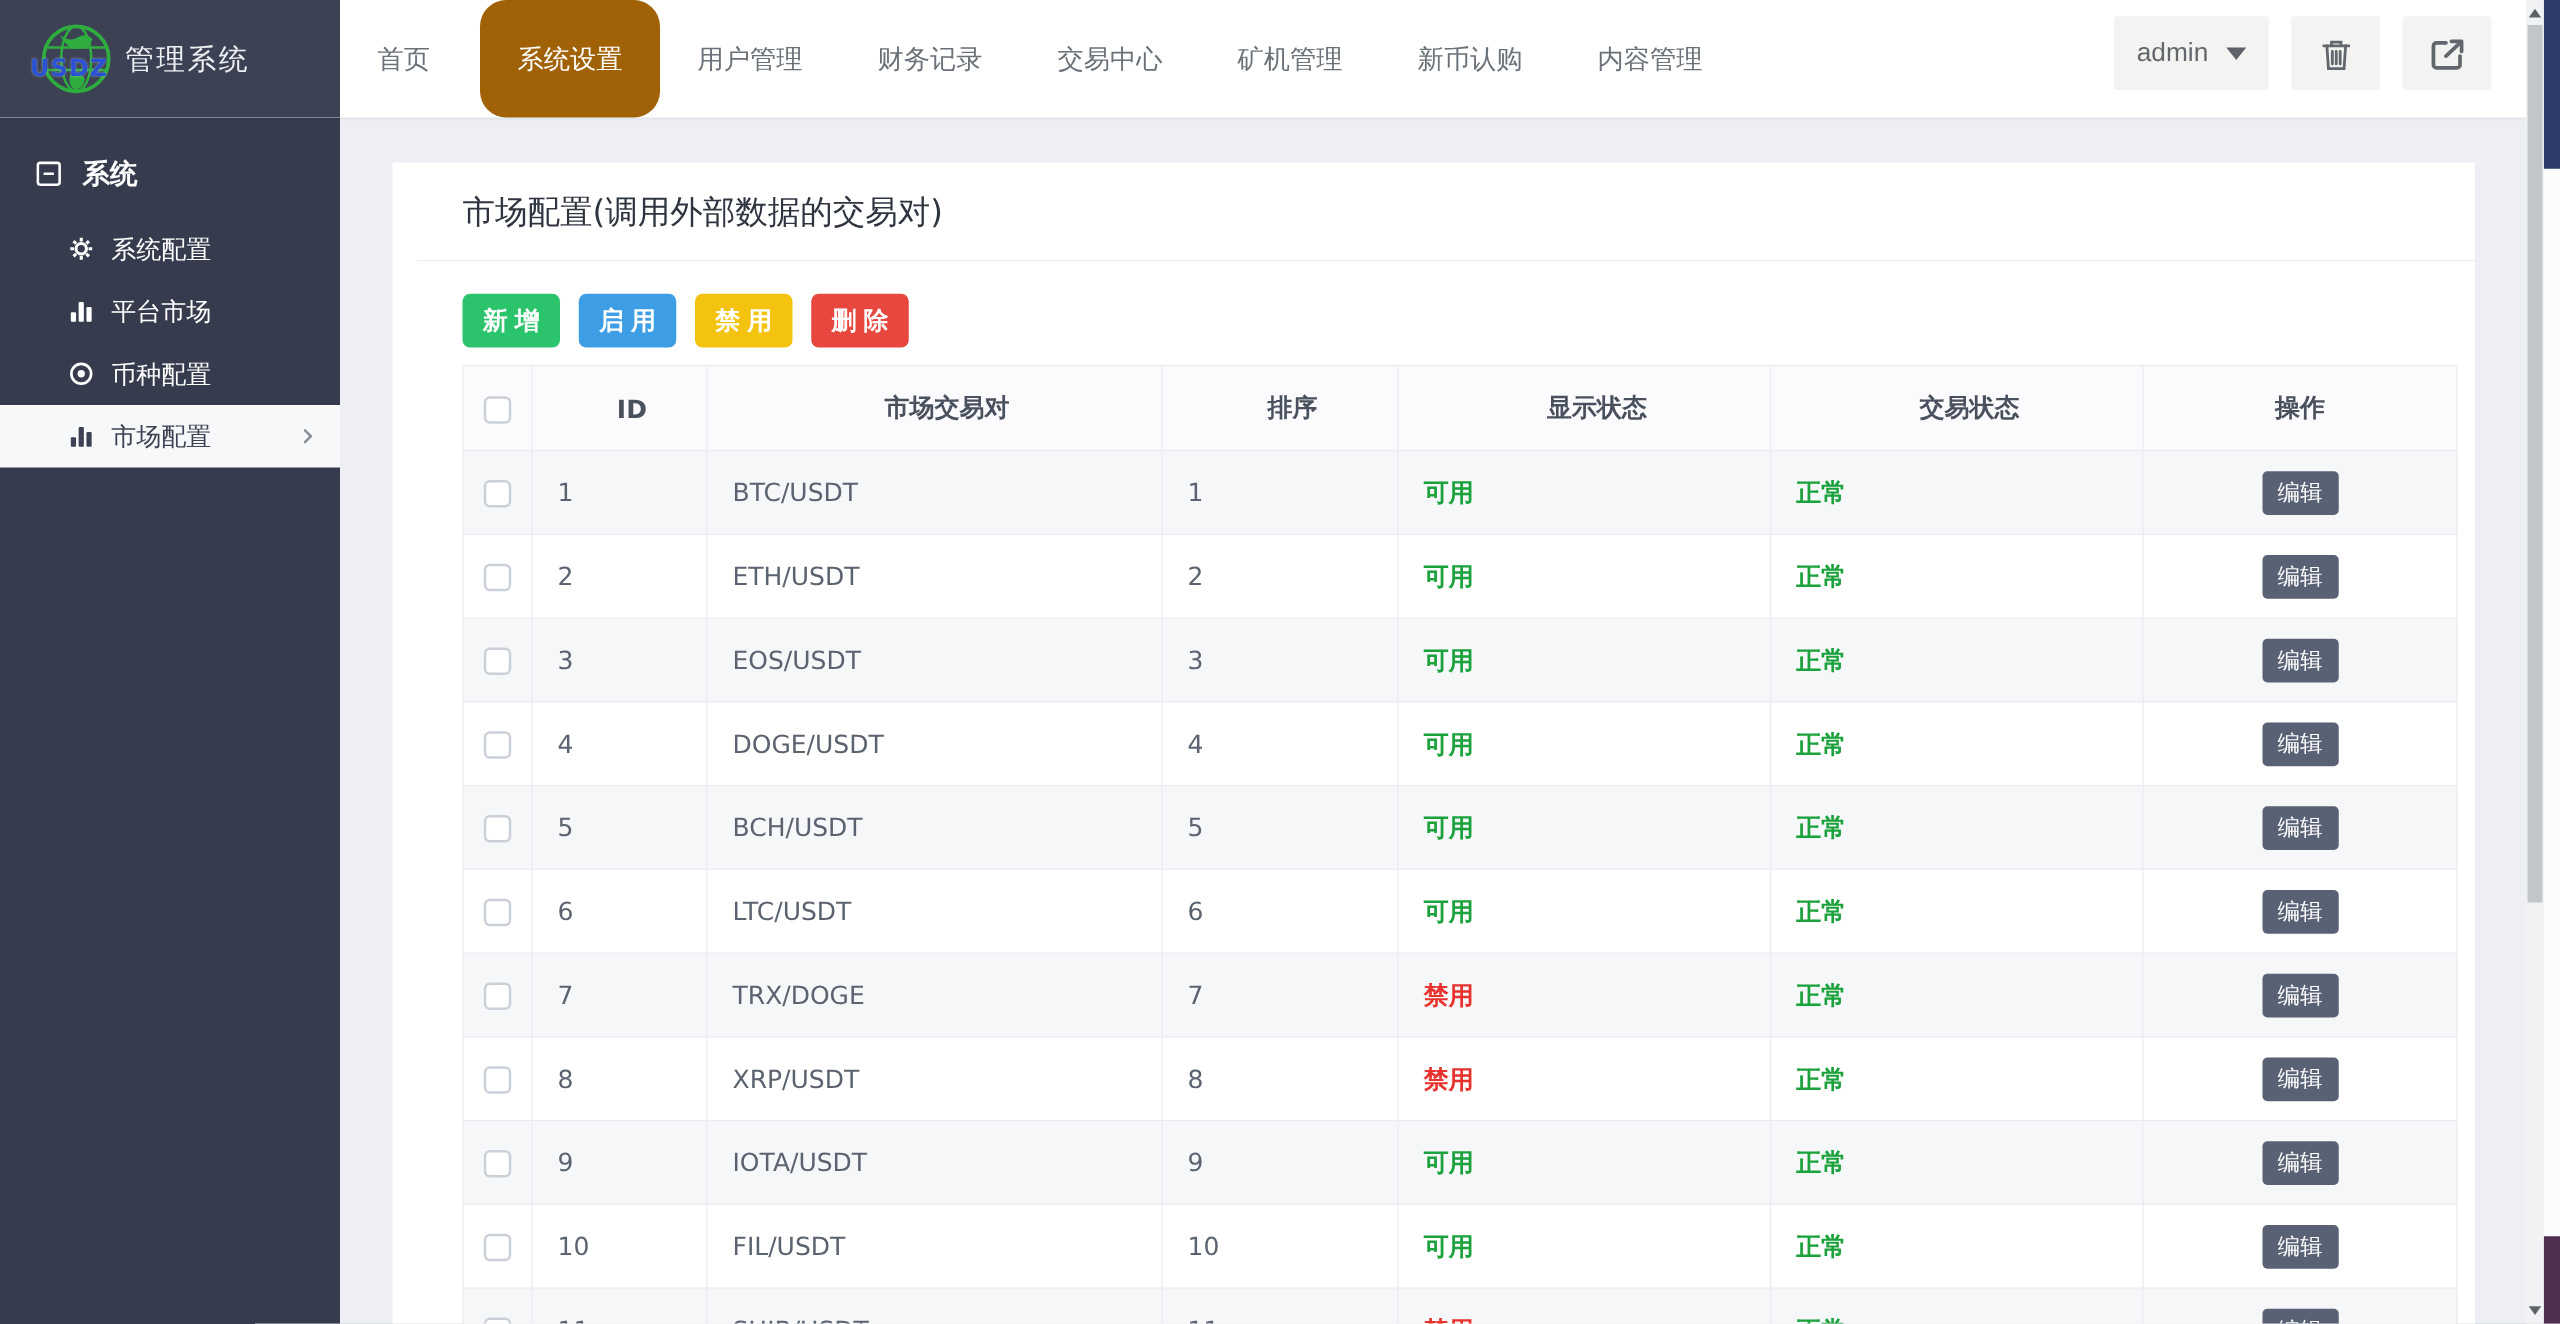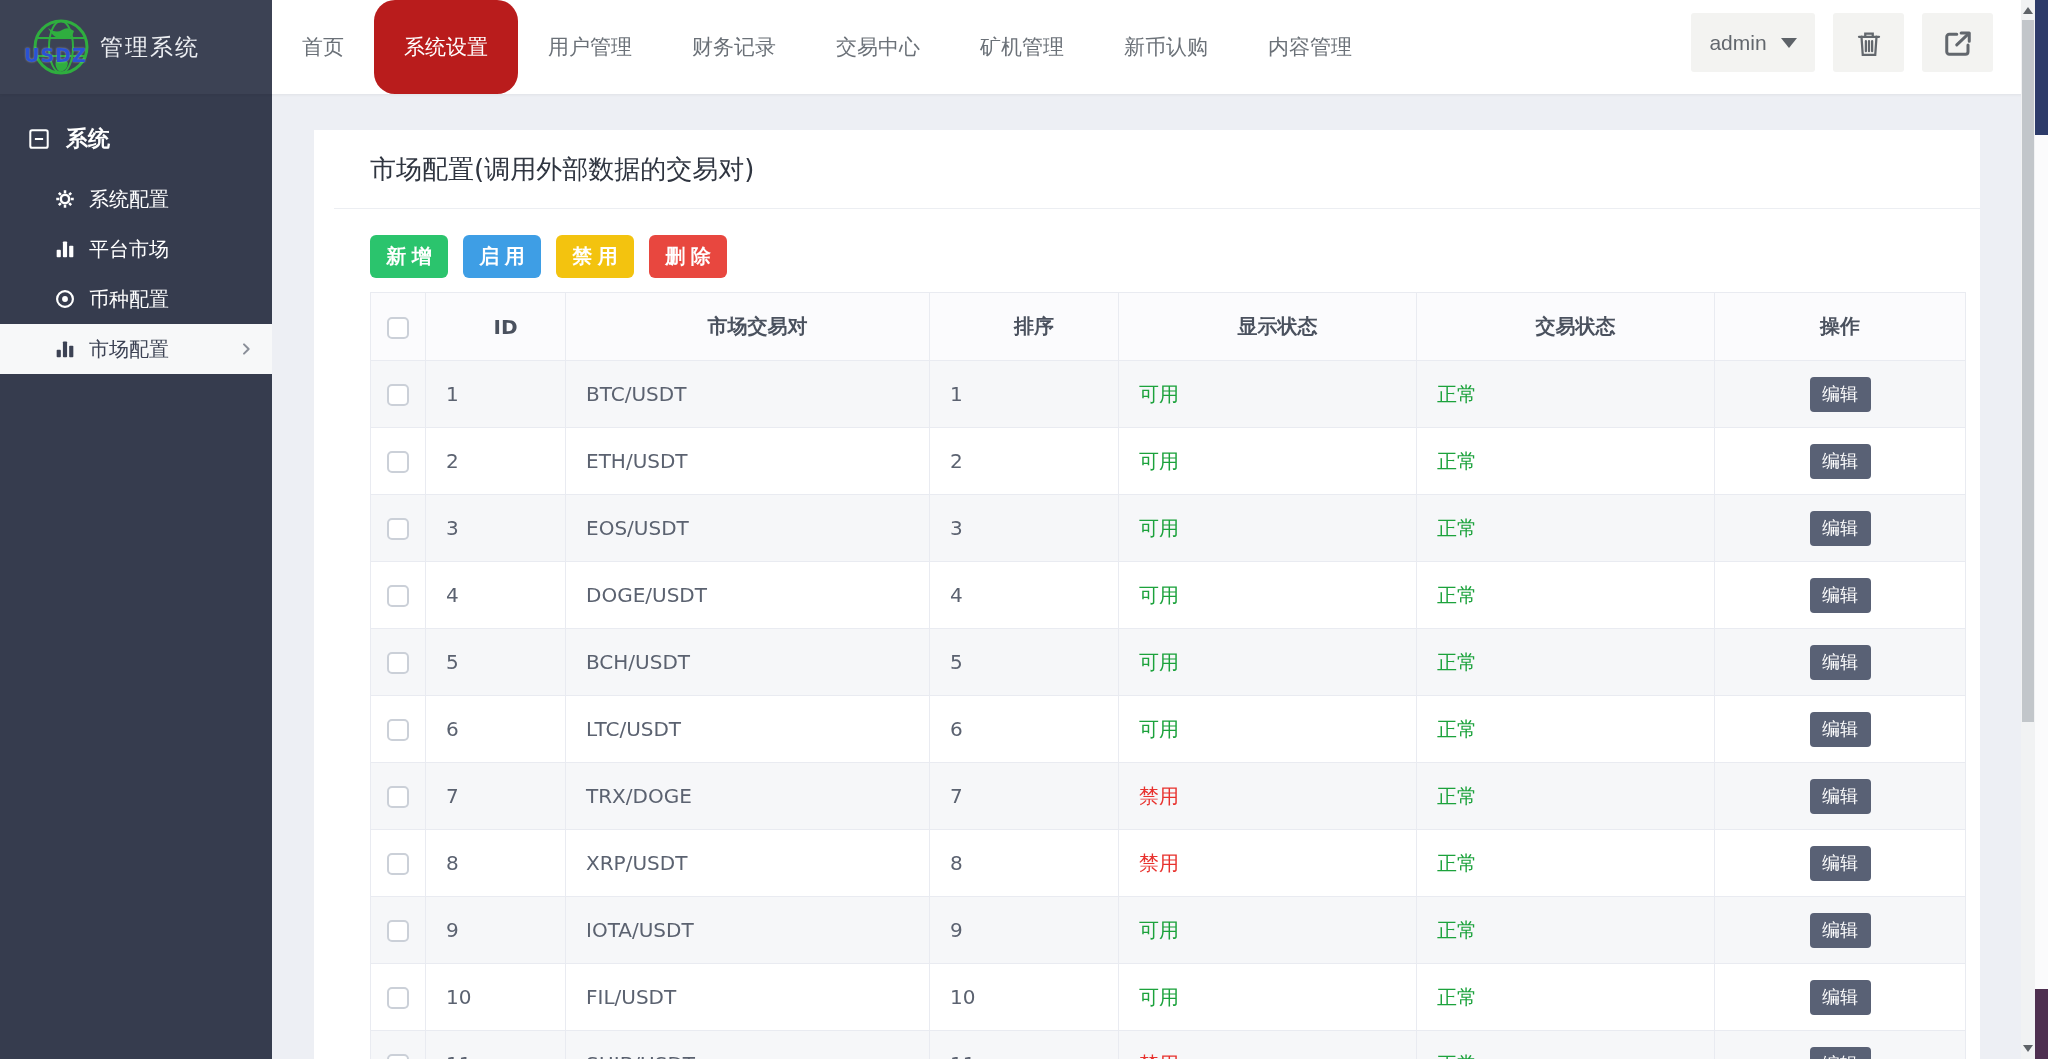--- a/index.html
+++ b/index.html
@@ -50,21 +50,21 @@
   .market-table { margin-left:36px; border-collapse:collapse; table-layout:fixed; width:1595px; }
   .market-table th, .market-table td { border:1px solid #e9ebf1; }
   .market-table thead th { height:68px; background:#fbfbfd; font-size:20px; font-weight:600;
                            color:#4a515e; text-align:center; padding-left:20px; }
   .market-table tbody td { height:67px; font-size:20px; color:#5b6270; padding-left:20px; background:#fff; }
   .market-table tbody tr:nth-child(odd) td { background:#f6f7f9; }
   .c-check { width:55px; text-align:center !important; padding-left:0 !important; }
   .c-id { width:140px; } .c-pair { width:364px; } .c-sort { width:189px; }
   .c-disp { width:298px; } .c-trade { width:298px; }
   .c-action { width:251px; text-align:center !important; padding-left:0 !important; }
-  .status { font-weight:normal; }
+  .status { font-weight:bold; }
   .checkbox { display:inline-block; width:22px; height:22px; border:2px solid #cbd0d8;
               border-radius:5px; background:#fff; vertical-align:middle; cursor:pointer; }
   .edit-btn { width:61px; height:35px; color:#fff; border:none; border-radius:4px; font-size:18px; cursor:pointer; }
 
   
   .scrollbar { position:absolute; top:0; right:13px; width:14px; height:1059px; background:#f1f2f3; z-index:9; }
   .sb-arrow { position:absolute; left:2px; width:0; height:0;
               border-left:5px solid transparent; border-right:5px solid transparent; }
   .sb-up { top:7px; border-bottom:7px solid #5f6368; }
   .sb-down { bottom:7px; border-top:7px solid #5f6368; }
@@ -88,21 +88,21 @@
           <path d="M18 12 q8 6 14 2 q6 -4 12 1 q-2 8 -10 8 q-10 1 -16 -11z" fill="#2fae3f"></path>
           <path d="M26 44 q8 -3 12 3 q-1 8 -8 9 q-6 -4 -4 -12z" fill="#2fae3f"></path>
         </svg>
         <span class="brand-usdz">USDZ</span>
       </div>
       <span class="brand-title">管理系统</span>
     </div>
 
     <nav class="nav-tabs">
       <div class="nav-item">首页</div>
-      <div class="nav-item active" style="background-color: #b91c1c;">系统设置</div>
+      <div class="nav-item active" style="background-color: #a16207; margin-left: 10px;">系统设置</div>
       <div class="nav-item">用户管理</div>
       <div class="nav-item">财务记录</div>
       <div class="nav-item">交易中心</div>
       <div class="nav-item">矿机管理</div>
       <div class="nav-item">新币认购</div>
       <div class="nav-item">内容管理</div>
     </nav>
 
     <div class="top-actions">
       <button class="action-btn admin-btn">

